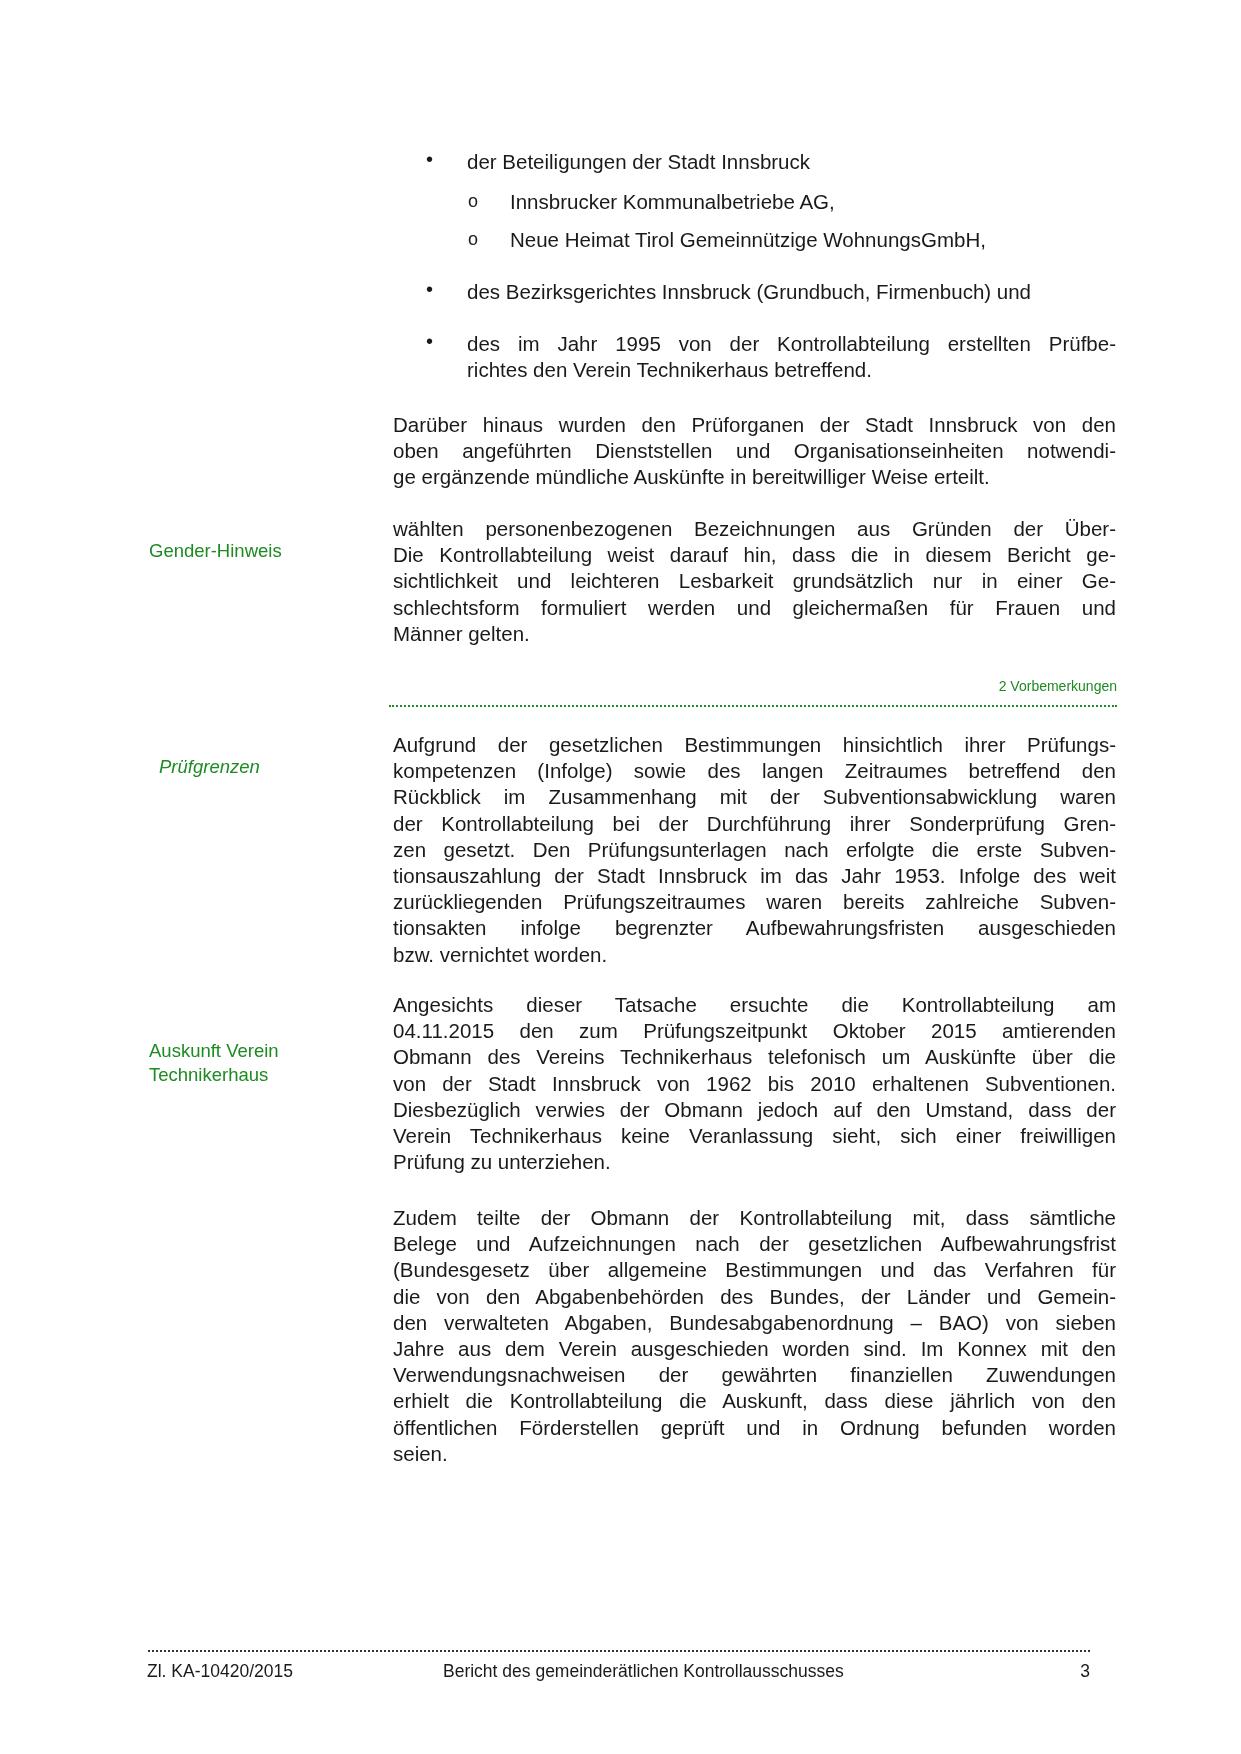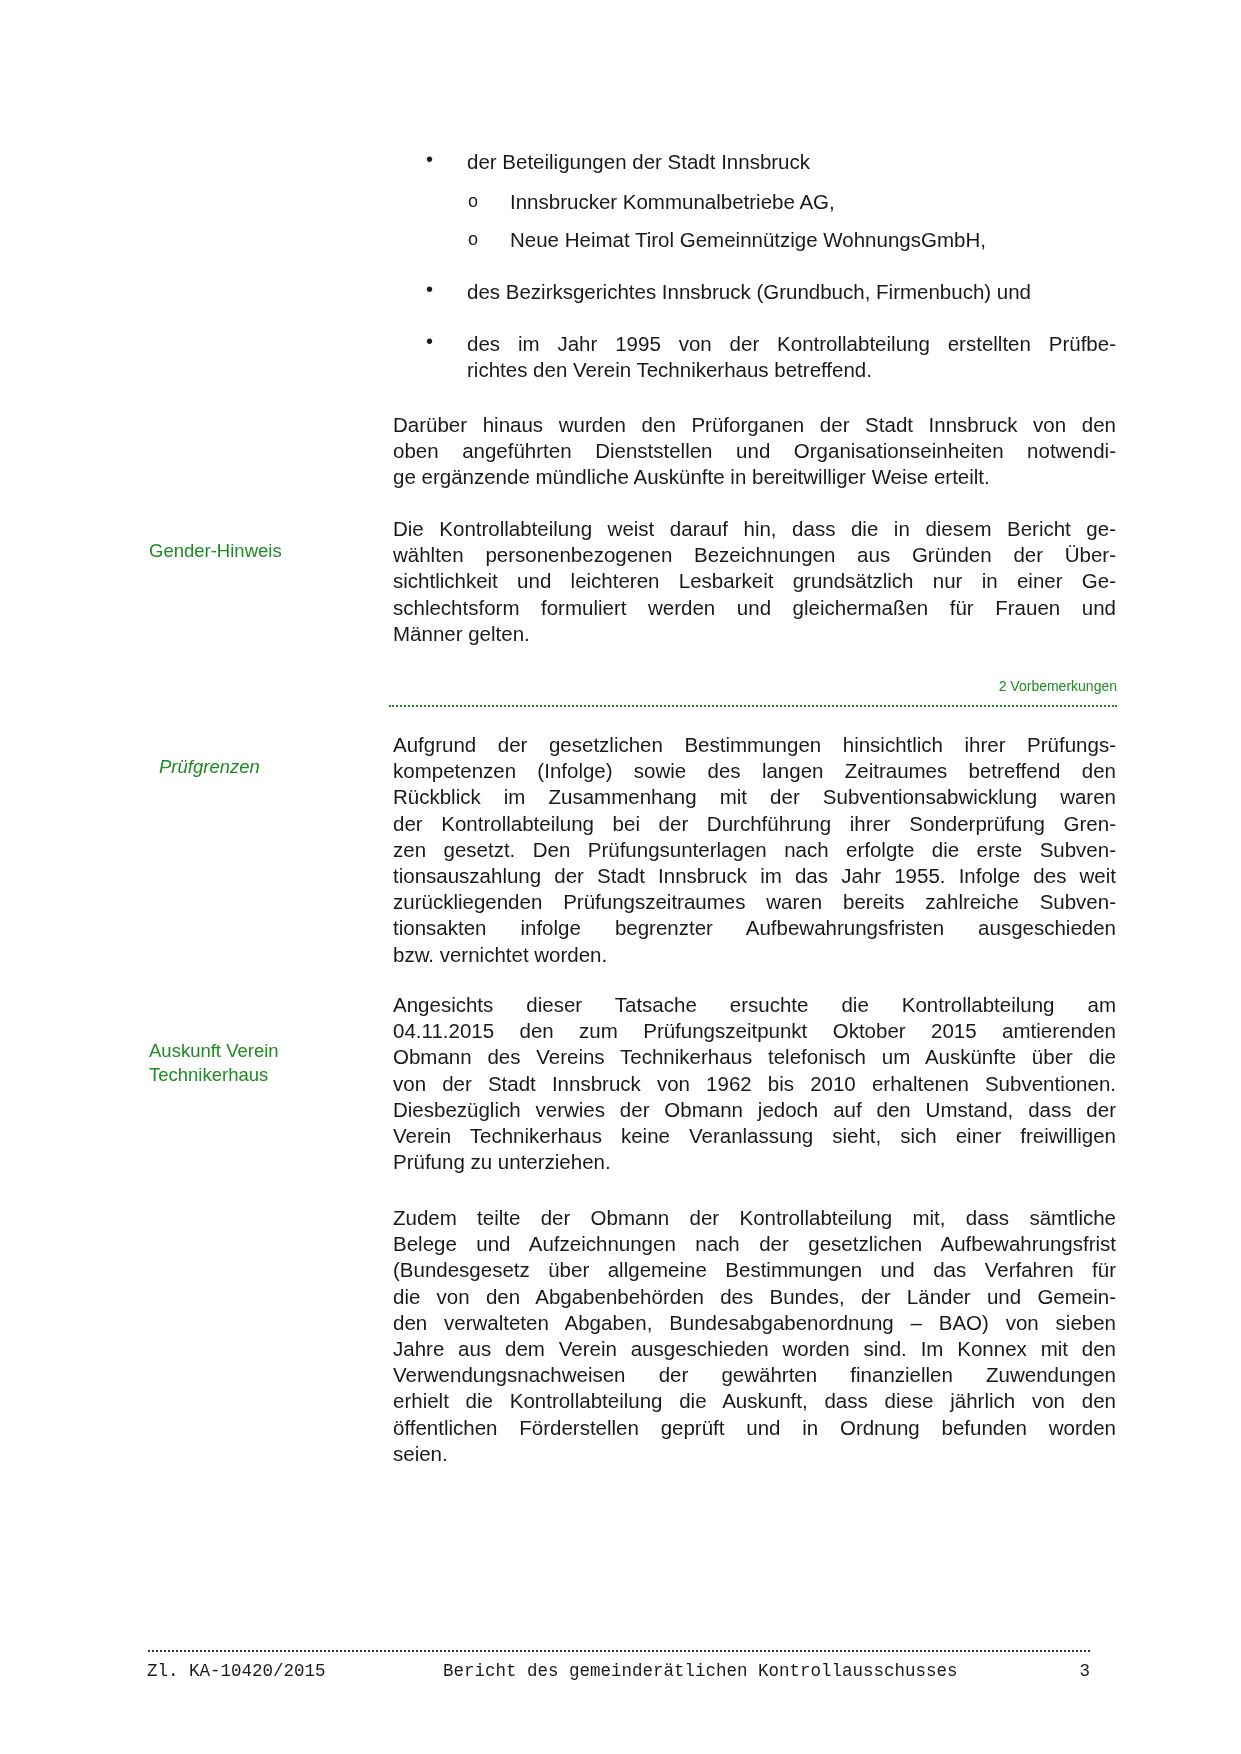--- a/index.html
+++ b/index.html
@@ -8,21 +8,21 @@
   .abs { position: absolute; }
   .body-text { font-size: 20.5px; line-height: 26.2px; text-align: justify; text-align-last: left; }
   .line { display: block; white-space: nowrap; }
   .jline { display: block; text-align: justify; text-align-last: justify; }
   .last { text-align-last: left; }
   .label { color: #1e8a22; font-size: 18.5px; line-height: 24px; margin-top: 24px; }
   .heading { color: #1e8a22; font-size: 14px; line-height: 26px; text-align: right; }
   .dots { border-bottom: 2px dotted #1e8a22; height: 0; }
   .dots-black { border-bottom: 2px dotted #333; height: 0; }
   .bullet { font-size: 20px; }
-  .footer { font-size: 17.5px; line-height: 22px; color: #1a1a1a; font-family: Liberation Mono, monospace; }
+  .footer { font-size: 17.5px; line-height: 22px; color: #1a1a1a; }
 </style>
 </head>
 <body>
 
 <div>
   <span class="abs bullet" style="left:426px; top:148px;">•</span>
   <span class="abs body-text line" style="left:467px; top:149px;">der Beteiligungen der Stadt Innsbruck</span>
 
   <span class="abs body-text" style="left:468px; top:188px; font-size:18px;">o</span>
   <span class="abs body-text line" style="left:510px; top:189px;">Innsbrucker Kommunalbetriebe AG,</span>
@@ -41,38 +41,38 @@
 </div>
 
 <div class="abs body-text" style="left:393px; top:412px; width:723px;">
   <span class="jline">Darüber hinaus wurden den Prüforganen der Stadt Innsbruck von den</span>
   <span class="jline">oben angeführten Dienststellen und Organisationseinheiten notwendi-</span>
   <span class="jline last">ge ergänzende mündliche Auskünfte in bereitwilliger Weise erteilt.</span>
 </div>
 
 <div class="abs label" style="left:149px; top:515px;">Gender-Hinweis</div>
 <div class="abs body-text" style="left:393px; top:516px; width:723px;">
+  <span class="jline">wählten personenbezogenen Bezeichnungen aus Gründen der Über-</span>
   <span class="jline">Die Kontrollabteilung weist darauf hin, dass die in diesem Bericht ge-</span>
-  <span class="jline">wählten personenbezogenen Bezeichnungen aus Gründen der Über-</span>
   <span class="jline">sichtlichkeit und leichteren Lesbarkeit grundsätzlich nur in einer Ge-</span>
   <span class="jline">schlechtsform formuliert werden und gleichermaßen für Frauen und</span>
   <span class="jline last">Männer gelten.</span>
 </div>
 
 <div class="abs heading" style="left:393px; top:673px; width:724px;">2  Vorbemerkungen</div>
 <div class="abs dots" style="left:389px; top:705px; width:728px;"></div>
 
 <div class="abs label" style="left:159px; top:731px;font-style:italic;">Prüfgrenzen</div>
 <div class="abs body-text" style="left:393px; top:732px; width:723px;">
   <span class="jline">Aufgrund der gesetzlichen Bestimmungen hinsichtlich ihrer Prüfungs-</span>
   <span class="jline">kompetenzen (Infolge) sowie des langen Zeitraumes betreffend den</span>
   <span class="jline">Rückblick im Zusammenhang mit der Subventionsabwicklung waren</span>
   <span class="jline">der Kontrollabteilung bei der Durchführung ihrer Sonderprüfung Gren-</span>
   <span class="jline">zen gesetzt. Den Prüfungsunterlagen nach erfolgte die erste Subven-</span>
-  <span class="jline">tionsauszahlung der Stadt Innsbruck im das Jahr 1955. Infolge des weit</span>
+  <span class="jline">tionsauszahlung der Stadt Innsbruck im das Jahr 1953. Infolge des weit</span>
   <span class="jline">zurückliegenden Prüfungszeitraumes waren bereits zahlreiche Subven-</span>
   <span class="jline">tionsakten infolge begrenzter Aufbewahrungsfristen ausgeschieden</span>
   <span class="jline last">bzw. vernichtet worden.</span>
 </div>
 
 <div class="abs label" style="left:149px; top:1015px;">
   <span class="line">Auskunft Verein</span>
   <span class="line">Technikerhaus</span>
 </div>
 <div class="abs body-text" style="left:393px; top:992px; width:723px;">

